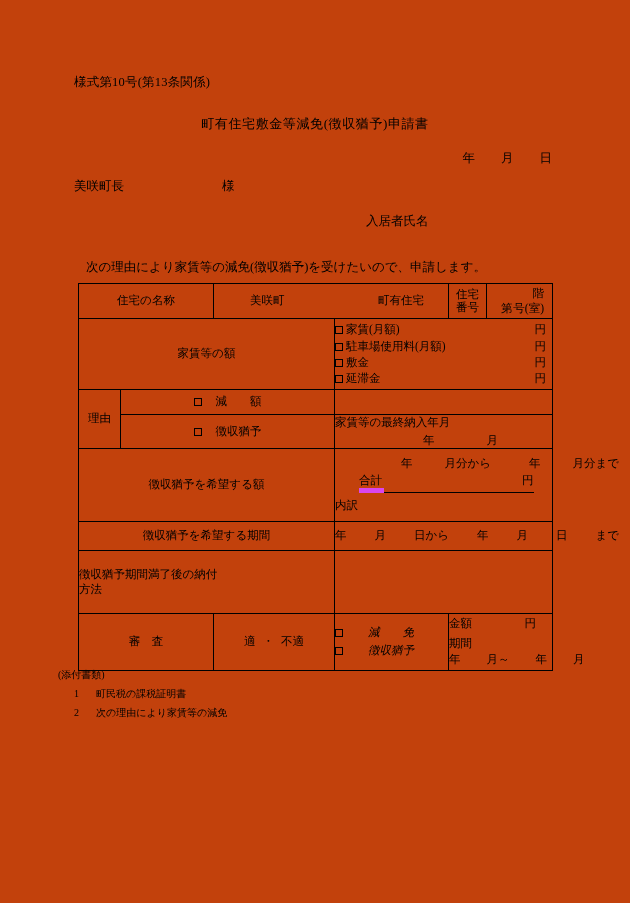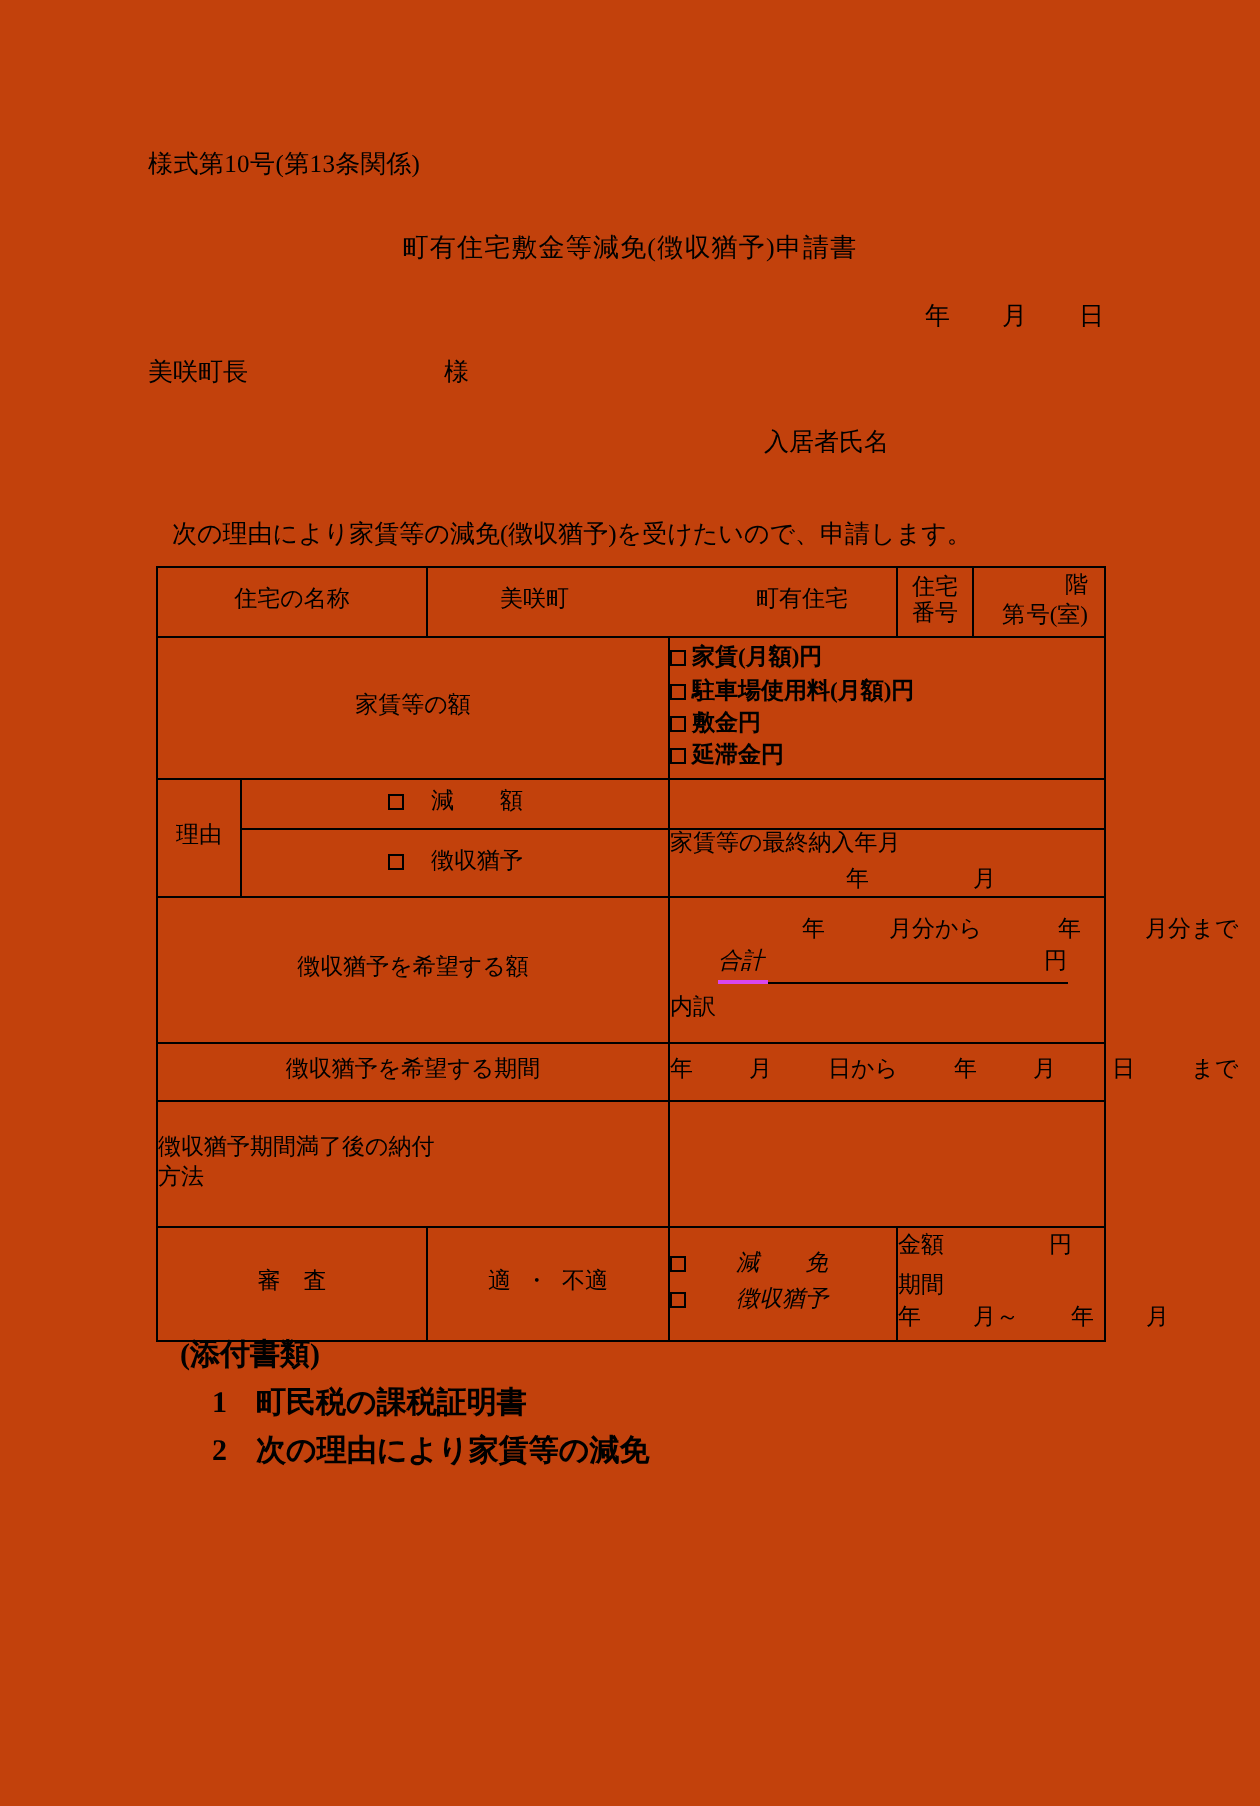--- a/index.html
+++ b/index.html
@@ -56,21 +56,21 @@
     top: 178px;
     font-size: 12.5px;
     white-space: nowrap;
   }
   .addressee .gap {
     display: inline-block;
     width: 98px;
   }
   .applicant {
     position: absolute;
-    left: 382px;
+    left: 366px;
     top: 213px;
     font-size: 12.5px;
     white-space: nowrap;
   }
   .intro {
     position: absolute;
     left: 86px;
     top: 259px;
     font-size: 12.5px;
     white-space: nowrap;
@@ -135,24 +135,23 @@
     position: absolute;
     right: 8px;
     top: 17px;
   }
 
   
   .rent-label { height: 70px; }
   .rent-list { padding: 4px 6px 4px 8px; }
   .rent-row {
     display: flex;
-    justify-content: flex-start;
+    justify-content: space-between;
     align-items: baseline;
     line-height: 1.42;
-    font-weight: bold;
   }
   .rent-row .yen { padding-right: 6px; }
   .cb {
     display: inline-block;
     width: 8px;
     height: 8px;
     border: 1px solid #000;
     margin-right: 3px;
     vertical-align: -1px;
     box-sizing: border-box;
@@ -185,23 +184,22 @@
   }
   .defer-period-line .g1 { display:inline-block; width: 32px; }
   .defer-period-line .g2 { display:inline-block; width: 38px; }
   .defer-period-line .g3 { display:inline-block; width: 32px; }
   .total-line {
     display: flex;
     padding-left: 24px;
     margin-top: 1px;
   }
   .total-line .lbl {
-    border-bottom: 2px solid #d946ef;
+    border-bottom: 5px solid #d946ef;
     padding-right: 2px;
-    font-style: italic;
   }
   .total-line .fill {
     border-bottom: 1px solid #000;
     flex: 0 0 136px;
   }
   .total-line .yen2 {
     border-bottom: 1px solid #000;
     padding-left: 2px;
   }
   .uchiwake { margin-top: 5px; }
@@ -240,24 +238,23 @@
     text-align: right;
     padding-right: 8px;
     margin-top: 1px;
     white-space: nowrap;
   }
   .review-detail .termline .g { display:inline-block; width: 26px; }
 
   
   .attach {
     position: absolute;
-    left: 90px;
+    left: 58px;
     top: 668px;
-    font-size: 15px;
-    font-weight: bold;
+    font-size: 10px;
   }
   .attach .head { white-space: nowrap; }
   .attach ol {
     list-style: none;
     margin: 4px 0 0 0;
     padding: 0;
   }
   .attach li {
     white-space: nowrap;
     margin-top: 5px;

